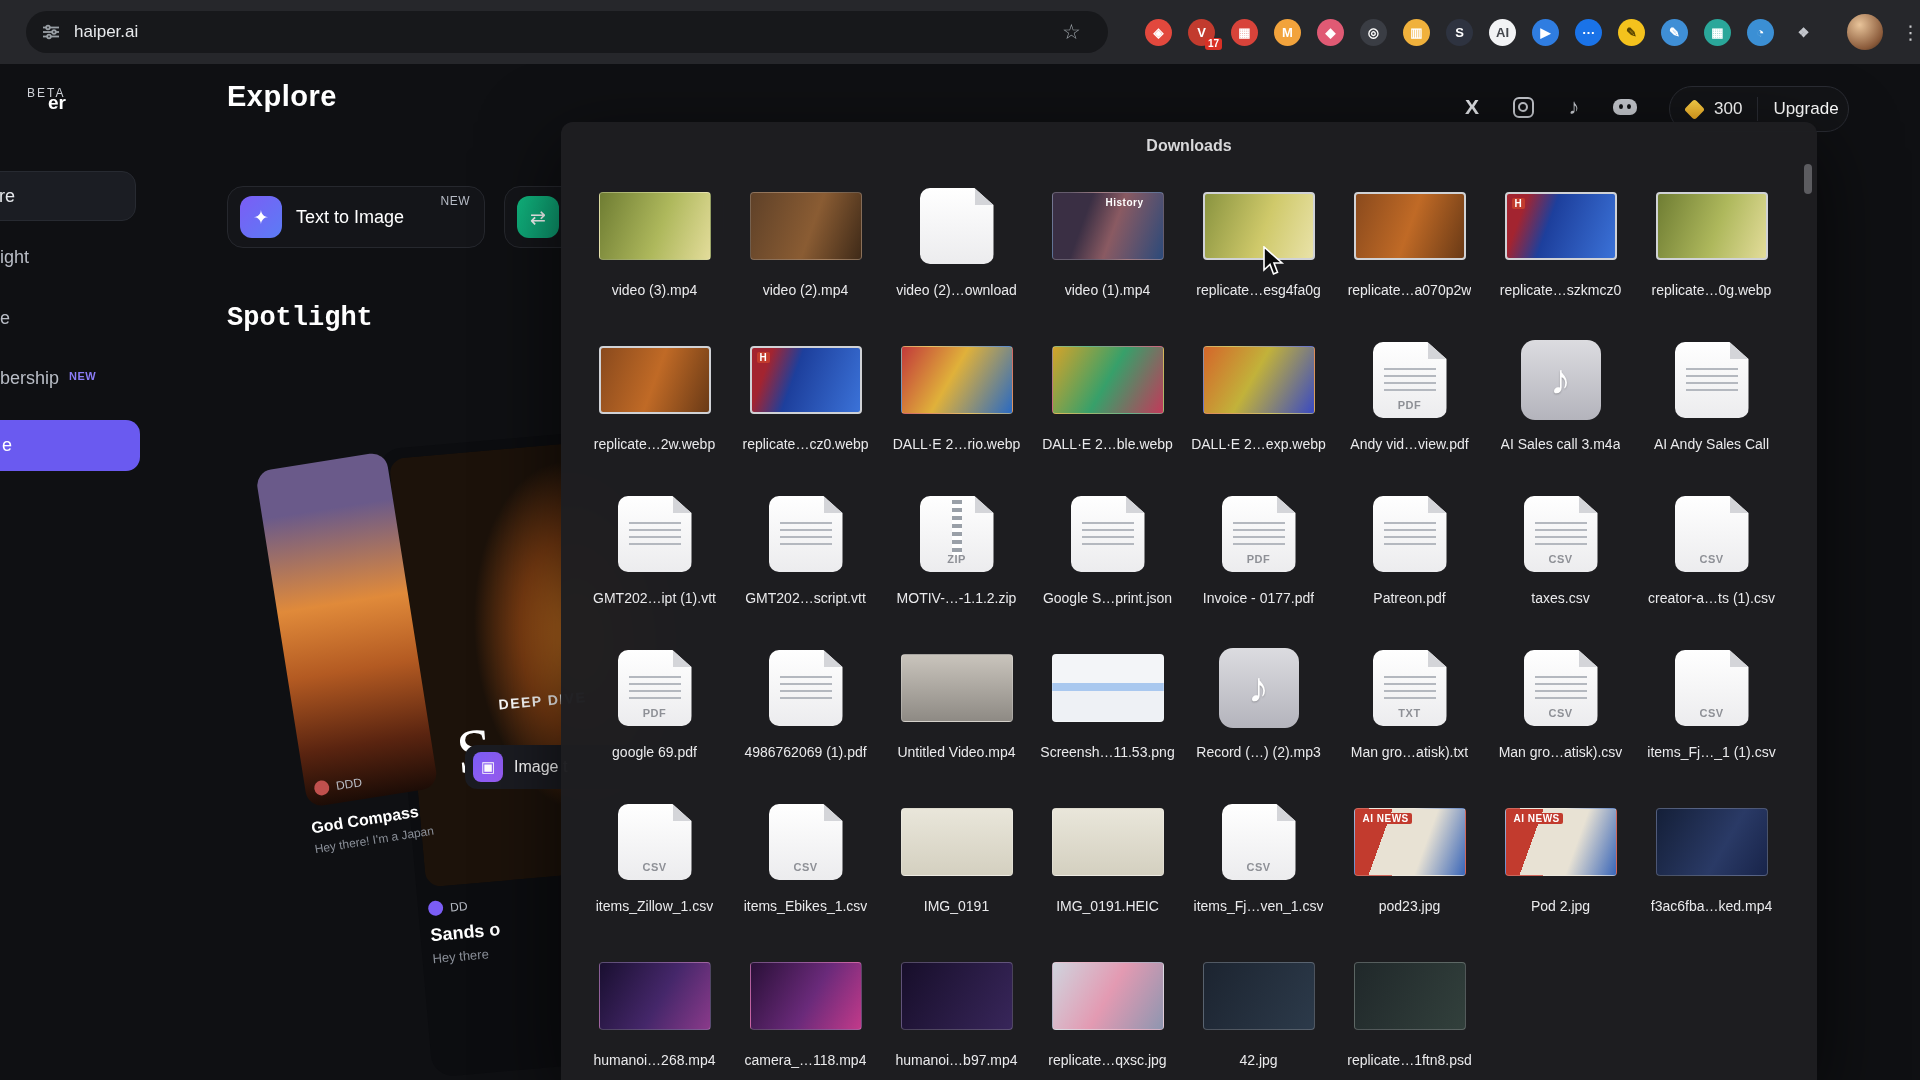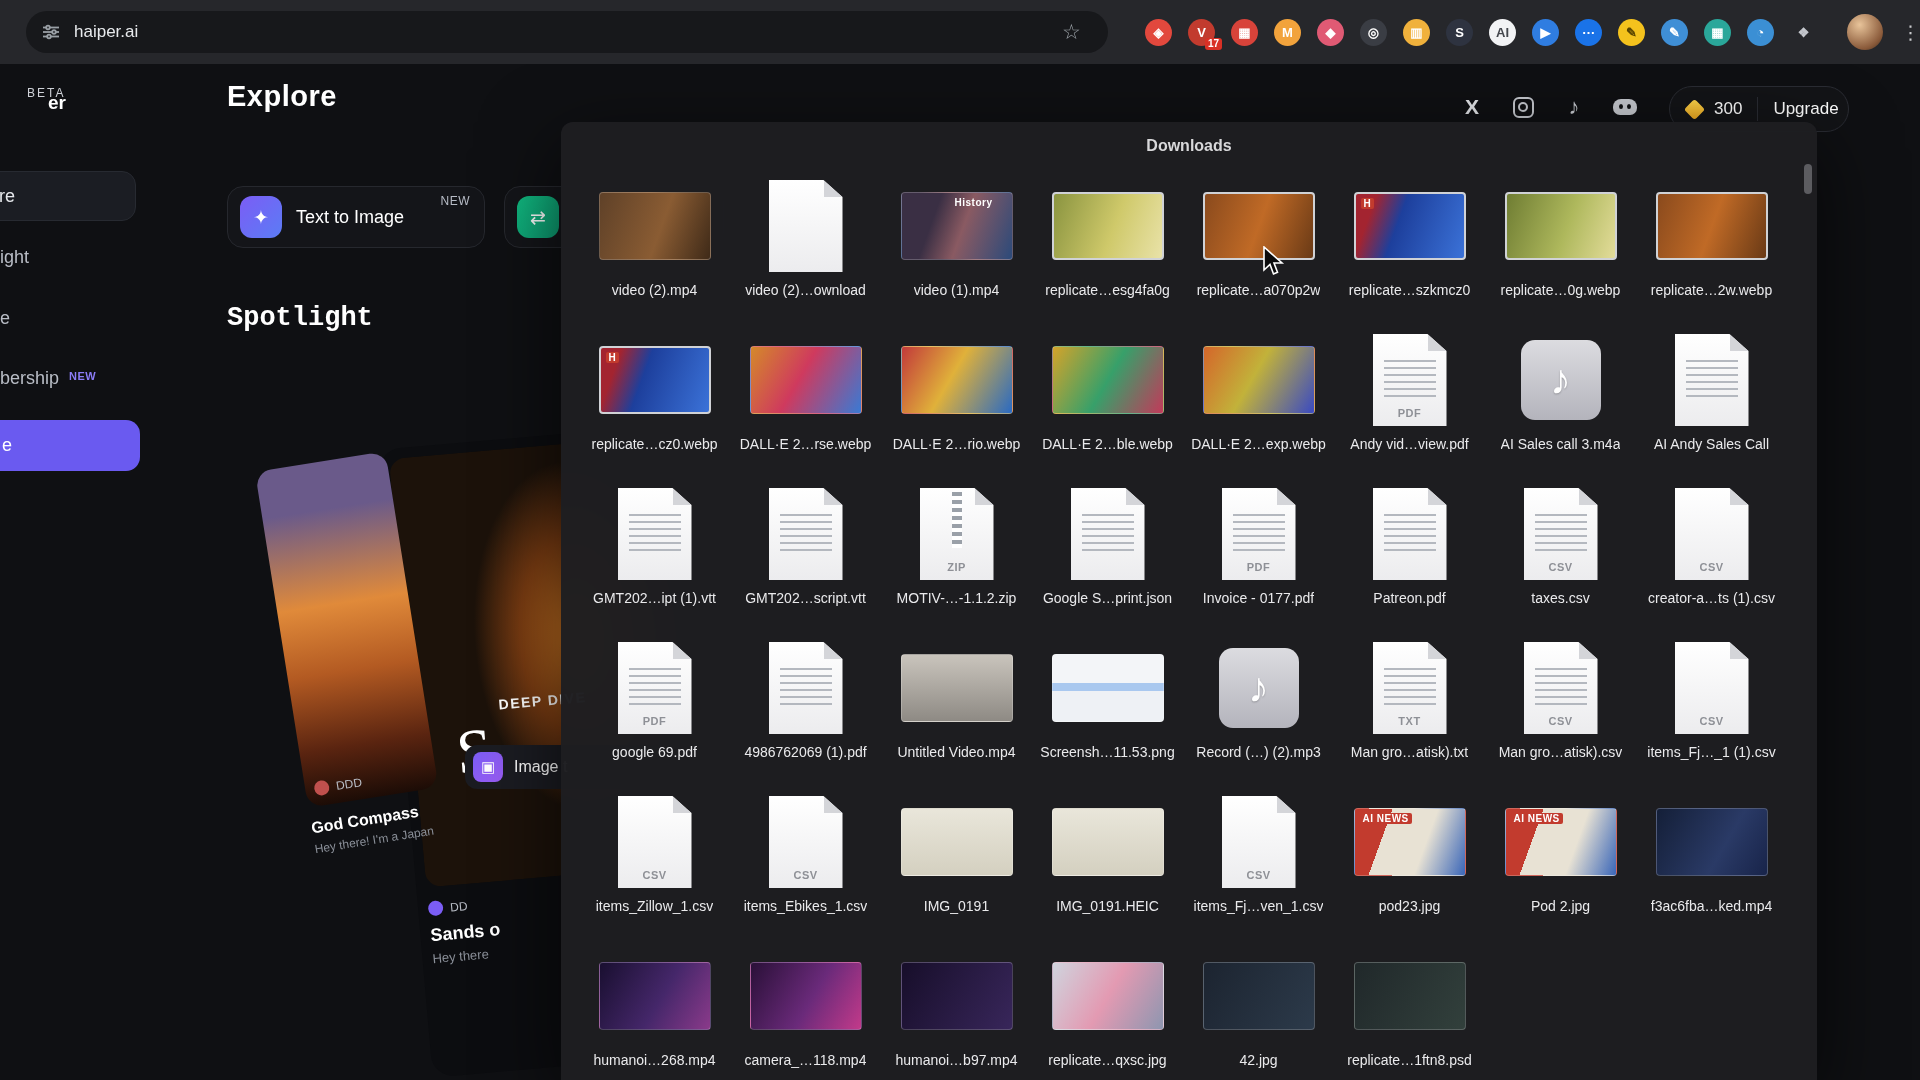--- a/index.html
+++ b/index.html
@@ -74,21 +74,21 @@
   
   .dialog{position:absolute;left:561px;top:122px;width:1256px;height:958px;background:rgba(30,30,33,0.98);border-radius:12px 12px 0 0;box-shadow:0 24px 80px rgba(0,0,0,.65);z-index:10;}
   .dialog-title{text-align:center;padding-top:15px;color:#d8d8da;font-size:16px;font-weight:700;}
   .file-grid{position:absolute;top:48px;left:18px;width:1208px;display:grid;grid-template-columns:repeat(8,151px);}
   .file{height:154px;display:flex;flex-direction:column;align-items:center;}
   .icon-zone{height:112px;display:flex;align-items:center;justify-content:center;}
   .flabel{font-size:14px;color:#eaeaec;max-width:148px;white-space:nowrap;overflow:hidden;text-align:center;}
   .thumb{width:112px;height:68px;border-radius:4px;border:1px solid rgba(255,255,255,.22);position:relative;box-sizing:border-box;}
   .thumb.bordered{border:2px solid #d0d2d6;}
   .thumb-text{position:absolute;left:5px;top:4px;font-size:10px;font-weight:800;color:#fff;padding:0 3px;border-radius:2px;letter-spacing:.5px;}
-  .doc{width:74px;height:92px;background:linear-gradient(180deg,#ffffff,#ececee);border-radius:0;position:relative;clip-path:polygon(0 0,calc(100% - 19px) 0,100% 17px,100% 100%,0 100%);}
+  .doc{width:74px;height:76px;background:linear-gradient(180deg,#ffffff,#ececee);border-radius:10px;position:relative;clip-path:polygon(0 0,calc(100% - 19px) 0,100% 17px,100% 100%,0 100%);}
   .doc::before{content:"";position:absolute;top:0;right:0;width:19px;height:17px;background:#d4d5d9;clip-path:polygon(0 0,100% 100%,0 100%);}
   .doc.lines::after{content:"";position:absolute;left:11px;right:11px;top:26px;bottom:26px;background:repeating-linear-gradient(180deg,#b4b8bf 0 2px,transparent 2px 7px);}
   .doc .badge{position:absolute;bottom:7px;left:0;width:100%;text-align:center;font-size:11px;font-weight:700;color:#8e9096;letter-spacing:.5px;}
   .zipstrip{position:absolute;left:50%;transform:translateX(-50%);top:4px;height:56px;width:10px;background:repeating-linear-gradient(180deg,#9aa0a8 0 4px,#ffffff 4px 8px);}
   .mtile{width:80px;height:80px;border-radius:14px;background:linear-gradient(180deg,#dcdce0,#b4b4bc);display:flex;align-items:center;justify-content:center;}
   .mtile span{font-size:42px;color:#fff;text-shadow:0 1px 2px rgba(0,0,0,.25);}
   .scroll-thumb{position:absolute;right:5px;top:42px;width:8px;height:30px;border-radius:4px;background:#5c5c60;}
 
   .cursor{position:absolute;left:1262px;top:246px;z-index:30;}
 </style>
@@ -206,20 +206,26 @@
   <span class="credits-num">300</span>
   <span class="pill-div"></span>
   <span class="upgrade">Upgrade</span>
 </div>
 
 <div class="dialog">
   <div class="dialog-title">Downloads</div>
   <div class="file-grid">
       <div class="file">
         <div class="icon-zone">
+          <div class="thumb" style="background: linear-gradient(110deg, rgb(111, 125, 51), rgb(174, 184, 92) 55%, rgb(227, 220, 154));"></div>
+        </div>
+        <div class="flabel">video (3).mp4</div>
+      </div>
+      <div class="file">
+        <div class="icon-zone">
           <div class="thumb" style="background: linear-gradient(110deg, rgb(95, 65, 40), rgb(138, 92, 51) 55%, rgb(63, 42, 24));"></div>
         </div>
         <div class="flabel">video (2).mp4</div>
       </div>
       <div class="file">
         <div class="icon-zone">
           <div class="doc"></div>
         </div>
         <div class="flabel">video (2)…ownload</div>
       </div>
@@ -263,26 +269,20 @@
         </div>
         <div class="flabel">replicate…2w.webp</div>
       </div>
       <div class="file">
         <div class="icon-zone">
           <div class="thumb bordered" style="background: linear-gradient(110deg, rgb(163, 36, 48) 0px, rgb(163, 36, 48) 16%, rgb(29, 63, 156) 40%, rgb(59, 114, 216));">
             <span class="thumb-text" style="background: rgb(194, 59, 46);">H</span>
           </div>
         </div>
         <div class="flabel">replicate…cz0.webp</div>
-      </div>
-      <div class="file">
-        <div class="icon-zone">
-          <div class="thumb" style="background: linear-gradient(120deg, rgb(212, 137, 42), rgb(207, 58, 94) 45%, rgb(58, 122, 212));"></div>
-        </div>
-        <div class="flabel">DALL·E 2…rse.webp</div>
       </div>
       <div class="file">
         <div class="icon-zone">
           <div class="thumb" style="background: linear-gradient(120deg, rgb(194, 58, 58), rgb(224, 177, 58) 45%, rgb(42, 106, 194));"></div>
         </div>
         <div class="flabel">DALL·E 2…rio.webp</div>
       </div>
       <div class="file">
         <div class="icon-zone">
           <div class="thumb" style="background: linear-gradient(120deg, rgb(212, 163, 42), rgb(55, 160, 106) 50%, rgb(194, 58, 90));"></div>

